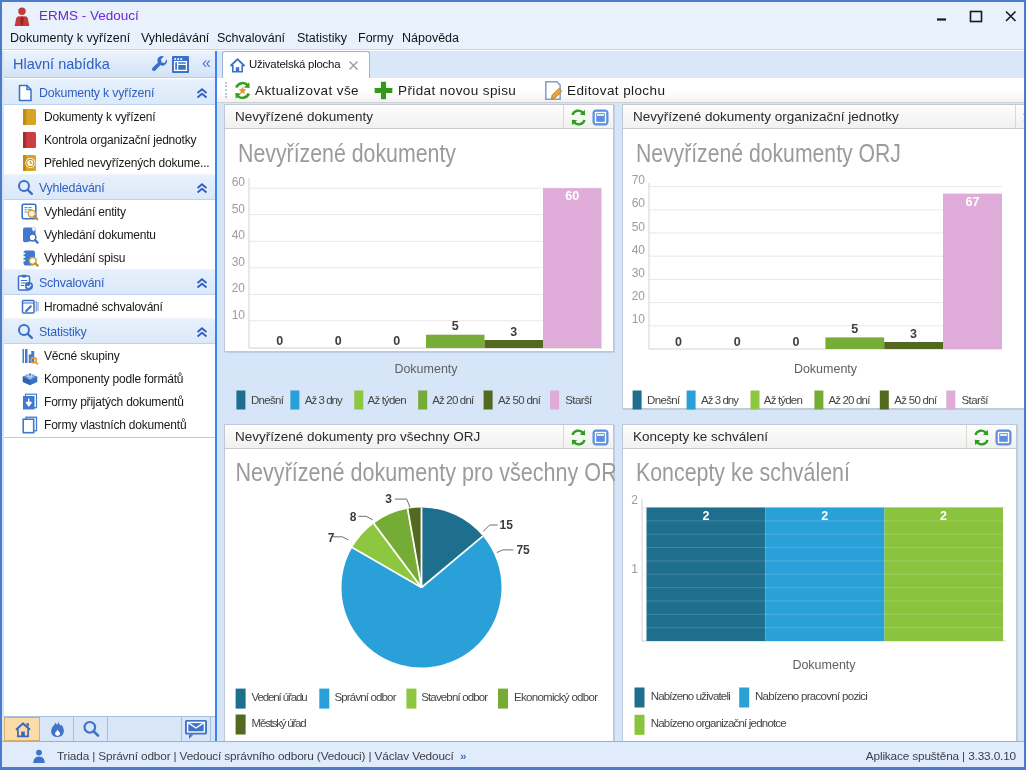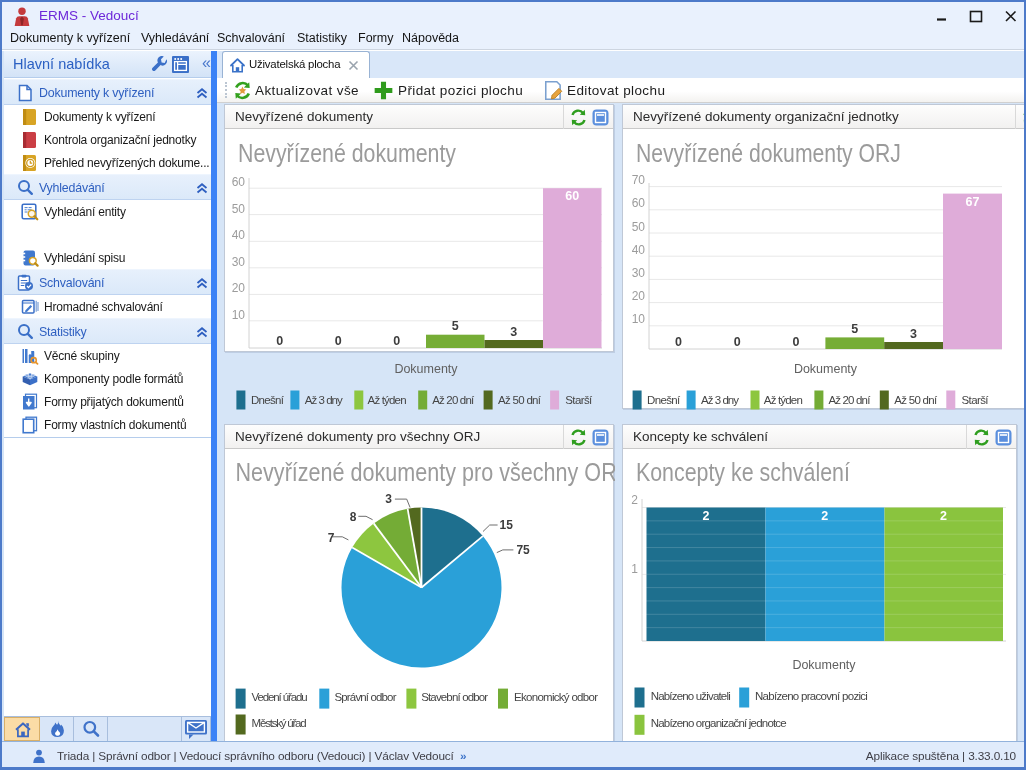--- a/index.html
+++ b/index.html
@@ -4,21 +4,21 @@
 *{margin:0;padding:0;box-sizing:border-box}
 html,body{width:1026px;height:770px;overflow:hidden}
 body{font-family:"Liberation Sans",sans-serif;position:relative;background:#fff;color:#1a1a1a}
 .abs{position:absolute}
 #frame{position:absolute;inset:0;border:2px solid #4d7ac9;border-bottom-width:3px;pointer-events:none;z-index:50}
 #titlebar{position:absolute;left:2px;top:2px;right:2px;height:26px;background:#e9f1fd}
 #title{position:absolute;left:37px;top:6px;font-size:13.5px;color:#6d28d9}
 #menubar{position:absolute;left:2px;top:28px;right:2px;height:22px;background:#e9f1fd;border-bottom:1px solid #cdd5e0}
 .mi{position:absolute;top:3px;font-size:12.5px;color:#141414}
 #main{position:absolute;left:2px;top:51px;right:2px;bottom:29px;background:#d6e5f7}
-#sidebar{position:absolute;left:2px;top:0;width:213px;height:690px;background:#fff;border-right:6px solid #3b82f6;overflow:hidden}
+#sidebar{position:absolute;left:2px;top:0;width:213px;height:690px;background:#fff;border-right:2px solid #3b82f6;overflow:hidden}
 #sbhead{position:absolute;left:0;top:0;width:211px;height:27px;background:linear-gradient(#ebf3fd,#d3e3f7);border-bottom:1px solid #b5cdec}
 #sbhead .t{position:absolute;left:9px;top:5px;font-size:14.5px;color:#2b60c3}
 .grp{position:absolute;left:0;width:211px;height:26px;background:linear-gradient(#e7f0fc,#dbe9f9);border-top:1px solid #eef5fe;border-bottom:1px solid #bed3f0}
 .grp .t{position:absolute;left:35px;top:6px;font-size:12.4px;letter-spacing:-0.2px;color:#2e5fc0}
 .grp svg.gi{position:absolute;left:13px;top:4px}
 .chev{position:absolute;right:7px;top:8px}
 .itm{position:absolute;left:0;width:211px;height:23px;background:#fff}
 .itm .t{position:absolute;left:40px;top:5px;font-size:12px;color:#191919;letter-spacing:-0.2px;white-space:nowrap}
 .itm svg{position:absolute;left:17px;top:3px}
 #sbfoot{position:absolute;left:0;top:665px;width:211px;height:25px;background:#d9e6f8;border-top:1px solid #a8bedd}
@@ -128,20 +128,29 @@
     </div>
     <div class="itm" style="top:149px">
       <svg width="18" height="18" viewBox="0 0 18 18">
           <rect x="1.2" y="1.2" width="13.6" height="14.6" rx="1.5" fill="#fff" stroke="#3b70c8" stroke-width="1.6"></rect>
           <path d="M3.6 4.6 h3 M7.6 4.6 h3 M3.6 6.8 h2 M6.6 6.8 h4 M3.6 9 h3 M7.6 9 h2" stroke="#4a7fd0" stroke-width="1"></path>
           <circle cx="10.8" cy="10.8" r="3.5" fill="#fdf6e8" stroke="#d8a425" stroke-width="1.5"></circle>
           <path d="M13.3 13.3 l3 3" stroke="#c08c12" stroke-width="2.2" stroke-linecap="round"></path>
         </svg>
       <div class="t">Vyhledání entity</div>
     </div>
+    <div class="itm" style="top:172px">
+      <svg width="18" height="18" viewBox="0 0 18 18">
+          <path d="M2 14.5 V3.5 Q2 1.5 4 1.5 L13.5 1.5 Q14.5 1.5 14.5 2.5 L14.5 12.5 Q12 12.5 10 14.5 Q8 16.5 4 16.2 Q2 16 2 14.5 Z" fill="#4179ce"></path>
+          <path d="M10.5 1.5 L14.5 1.5 Q14.5 5 12 5.5 Z" fill="#fff" opacity="0.9"></path>
+          <circle cx="11.5" cy="11.5" r="3.4" fill="#fff" stroke="#3b70c8" stroke-width="1.5"></circle>
+          <path d="M14 14 l2.6 2.6" stroke="#3b70c8" stroke-width="2.2" stroke-linecap="round"></path>
+        </svg>
+      <div class="t">Vyhledání dokumentu</div>
+    </div>
     <div class="itm" style="top:195px">
       <svg width="18" height="18" viewBox="0 0 18 18">
           <rect x="2.5" y="1.5" width="11.5" height="15" rx="2" fill="#4179ce"></rect>
           <g stroke="#fff" stroke-width="1.6">
             <path d="M1.2 4.5 h3"></path>
             <path d="M1.2 8 h3"></path>
             <path d="M1.2 11.5 h3"></path>
           </g>
           <circle cx="11.8" cy="11.8" r="3.4" fill="#fff" stroke="#d8a425" stroke-width="1.5"></circle>
           <path d="M14.2 14.2 l2.4 2.4" stroke="#c08c12" stroke-width="2.2" stroke-linecap="round"></path>
@@ -278,21 +287,21 @@
         <path d="M3.2 6.5 A7 7 0 0 1 15 4.5" fill="none" stroke="#34a11e" stroke-width="2.6"></path>
         <path d="M16.2 1.2 l0.5 5.8 -5.8 -0.6 Z" fill="#34a11e"></path>
         <path d="M15.8 12.5 A7 7 0 0 1 4 14.5" fill="none" stroke="#34a11e" stroke-width="2.6"></path>
         <path d="M2.8 17.8 l-0.5 -5.8 5.8 0.6 Z" fill="#34a11e"></path>
         <path d="M9.5 5.6 l1.2 2.4 2.6 0.4 -1.9 1.9 0.4 2.6 -2.3 -1.2 -2.3 1.2 0.4 -2.6 -1.9 -1.9 2.6 -0.4 Z" fill="#e19b3c"></path>
       </svg>
       <div class="tbt" style="left:38px">Aktualizovat vše</div>
       <svg class="abs" style="left:156px;top:2px" width="21" height="21" viewBox="0 0 19 19">
         <path d="M7.2 1.5 h4.6 v5.7 h5.7 v4.6 h-5.7 v5.7 h-4.6 v-5.7 h-5.7 v-4.6 h5.7 Z" fill="#2f9b1c"></path>
       </svg>
-      <div class="tbt" style="left:181px">Přidat pozici plochu</div>
+      <div class="tbt" style="left:181px">Přidat novou spisu</div>
       <svg class="abs" style="left:326px;top:2px" width="21" height="21" viewBox="0 0 19 19">
         <path d="M2.5 1.5 h10 l3 3 v13 h-13 Z" fill="#fff" stroke="#7ba0cf" stroke-width="1.4"></path>
         <path d="M8.2 13.8 l6.2 -6.2 2.6 2.6 -6.2 6.2 -3.2 0.6 Z" fill="#e8a33d" stroke="#b97f22" stroke-width="0.8"></path>
       </svg>
       <div class="tbt" style="left:350px">Editovat plochu</div>
     </div>
     <div class="panel" style="left:7px;top:53px;width:390px;height:248px">
       <div class="ph">
           <div class="t">Nevyřízené dokumenty</div>
           <div class="sep"></div>

